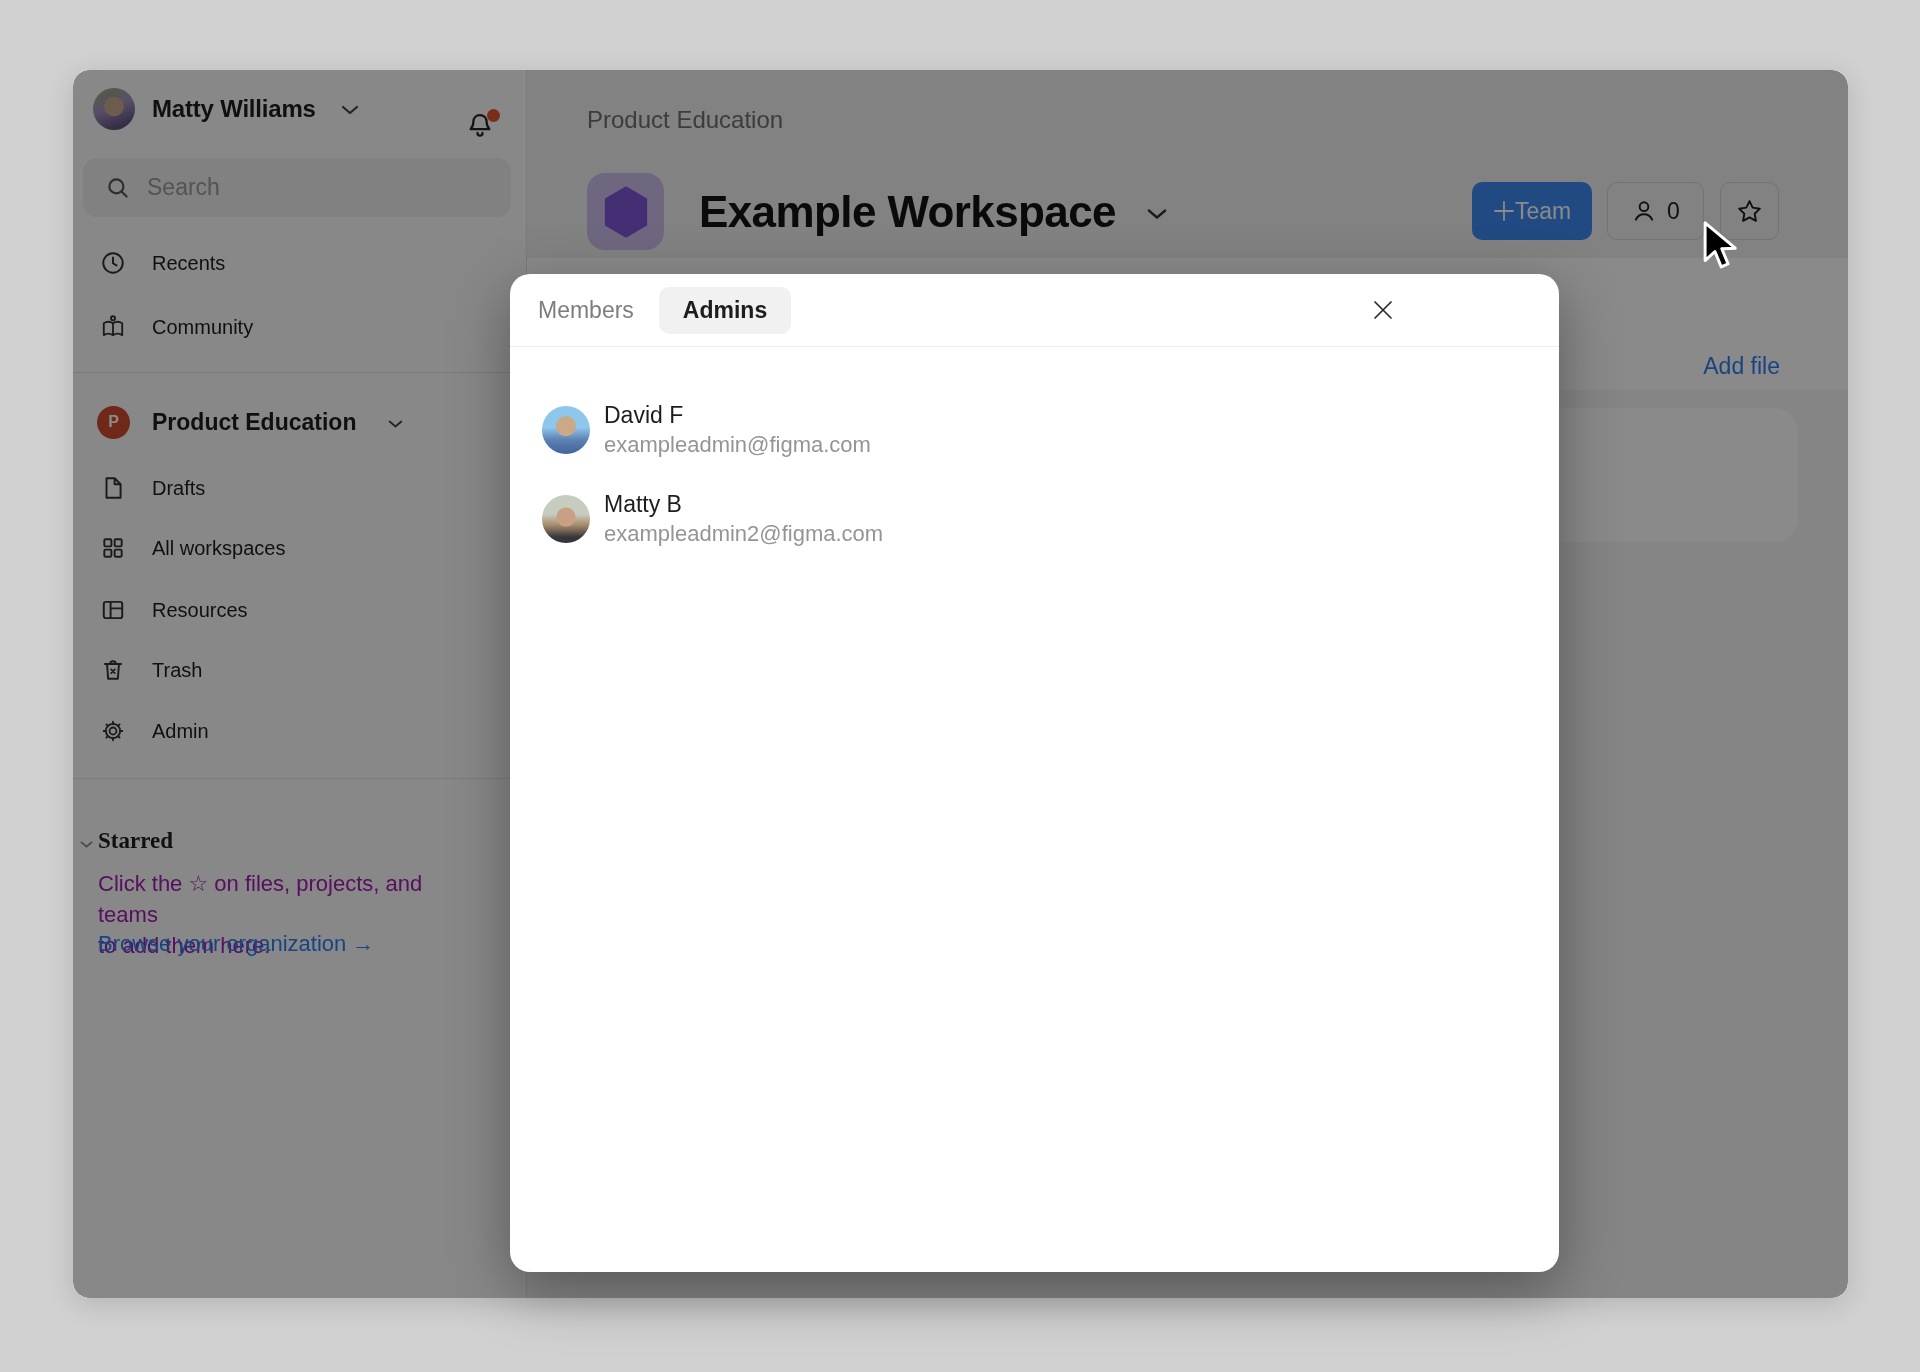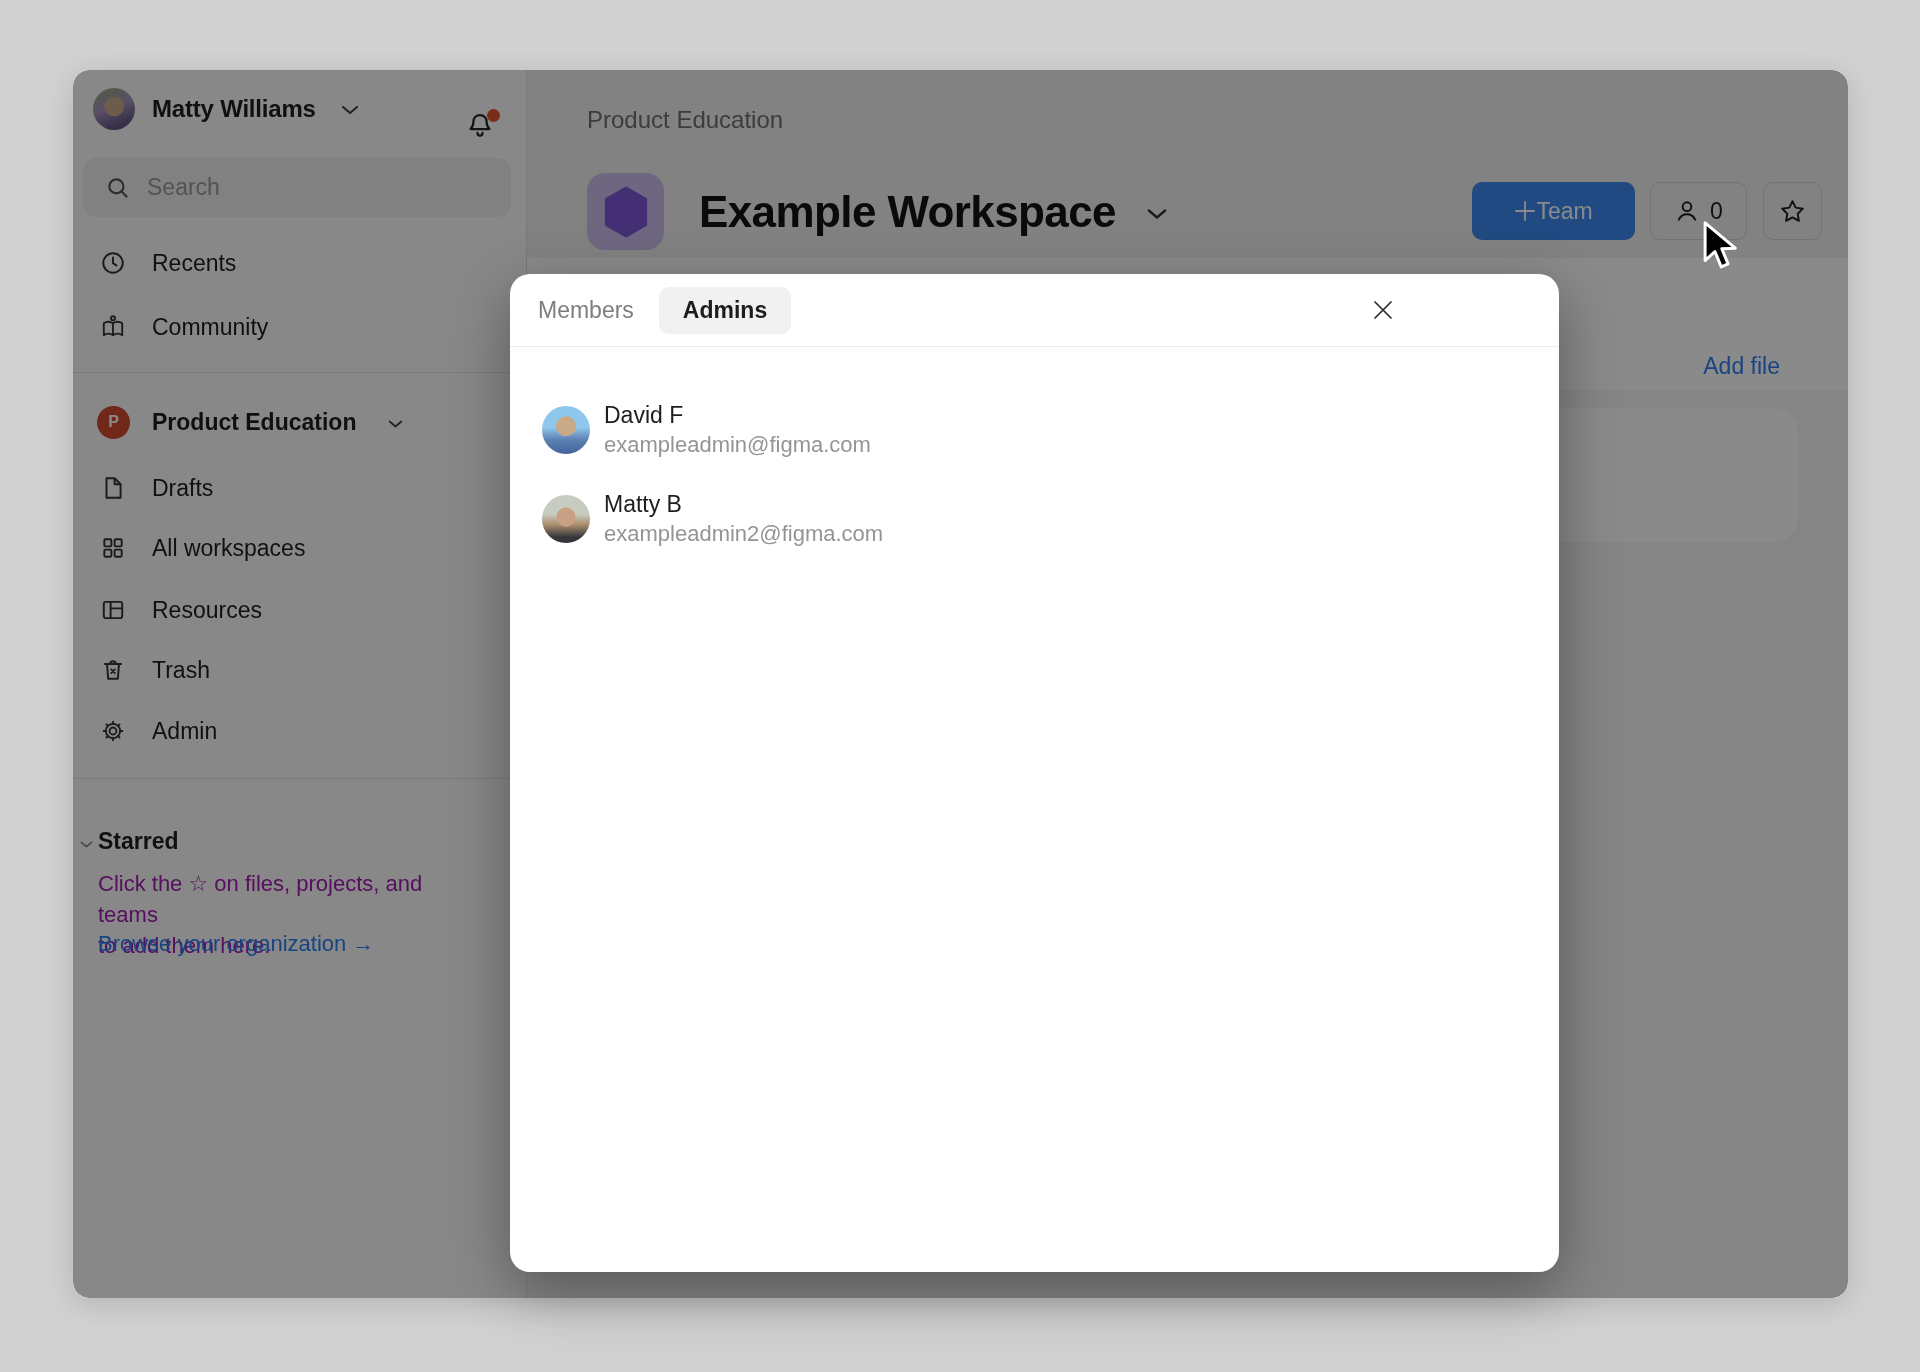--- a/index.html
+++ b/index.html
@@ -51,31 +51,31 @@
     font-size:23px; color:#444; width:330px;
     font-family:"Liberation Sans","DejaVu Sans",sans-serif;
   }
   .search-input::placeholder { color:#9a9a9a; }
 
   .nav-item {
     position:absolute; left:0; width:100%; height:62px;
     display:flex; align-items:center; cursor:pointer;
   }
   .nav-icon { position:absolute; left:27px; width:26px; height:26px; display:flex; align-items:center; justify-content:center; }
-  .nav-label { position:absolute; left:79px; font-size:23px; color:#1e1e1e; }
+  .nav-label { position:absolute; left:79px; font-size:20px; color:#1e1e1e; }
   .team-badge {
     position:absolute; left:24px; width:33px; height:33px; border-radius:50%;
     background:#cf4a2e; color:#fff; font-size:16px; font-weight:700;
     display:flex; align-items:center; justify-content:center;
   }
   .team-label { position:absolute; left:79px; font-size:23px; font-weight:600; }
   .team-chevron { position:absolute; left:315px; top:24px; }
   .divider { position:absolute; left:0; width:100%; height:1px; background:#e4e4e4; }
 
-  .starred-head { position:absolute; left:0; top:756px; width:100%; height:30px; }
+  .starred-head { position:absolute; left:0; top:756px; width:100%; height:30px;font-family:Liberation Serif, serif; }
   .starred-chevron { position:absolute; left:7px; top:9px; }
   .starred-title { position:absolute; left:25px; font-size:23px; font-weight:700; line-height:30px; }
   .starred-hint {
     position:absolute; left:25px; top:798px; width:360px;
     font-size:22px; line-height:31px; color:#a21caf;
   }
   .browse-link {
     position:absolute; left:25px; top:861px; font-size:22px; font-weight:500;
     color:#2d7ff0; cursor:pointer;
   }
@@ -93,21 +93,21 @@
   .ws-row { position:absolute; left:60px; top:103px; height:77px; display:flex; align-items:center; }
   .ws-icon {
     width:77px; height:77px; border-radius:18px; background:#cdbfea;
     display:flex; align-items:center; justify-content:center; flex:none;
   }
   .ws-title { margin-left:35px; font-size:44px; font-weight:600; letter-spacing:-0.6px; color:#141414; }
   .ws-chevron { margin-left:30px; margin-top:8px; }
 
   .actions { position:absolute; top:112px; left:945px; height:58px; display:flex; }
   .btn-team {
-    width:163px; height:58px; border-radius:10px; background:#3d8af0; border:none;
+    width:120px; height:58px; border-radius:10px; background:#3d8af0; border:none;
     color:#ffffff; font-size:23px; display:flex; align-items:center; justify-content:center;
     gap:0; cursor:pointer; font-family:inherit;
   }
   .btn-outline {
     height:58px; border-radius:10px; background:transparent; border:1.5px solid #d2d2d2;
     display:flex; align-items:center; justify-content:center; gap:10px; cursor:pointer;
     font-size:23px; color:#1e1e1e; font-family:inherit;
   }
   .btn-members { width:97px; margin-left:15px; }
   .btn-star { width:59px; margin-left:16px; }

